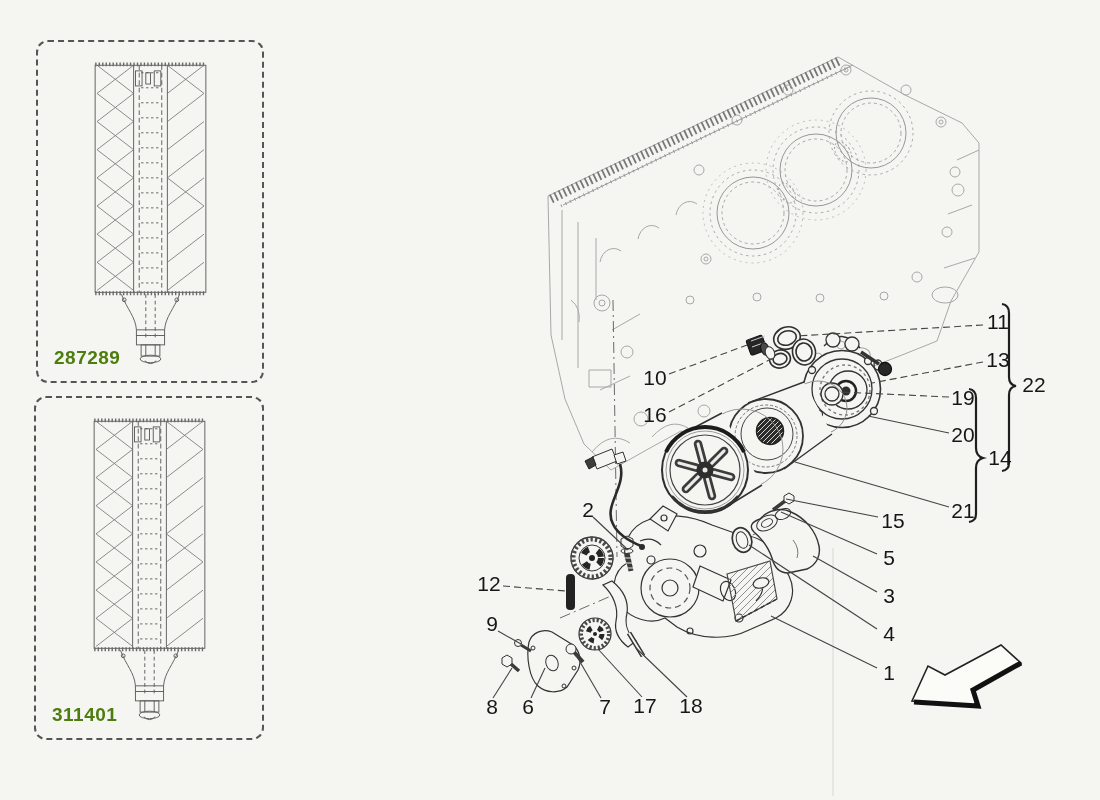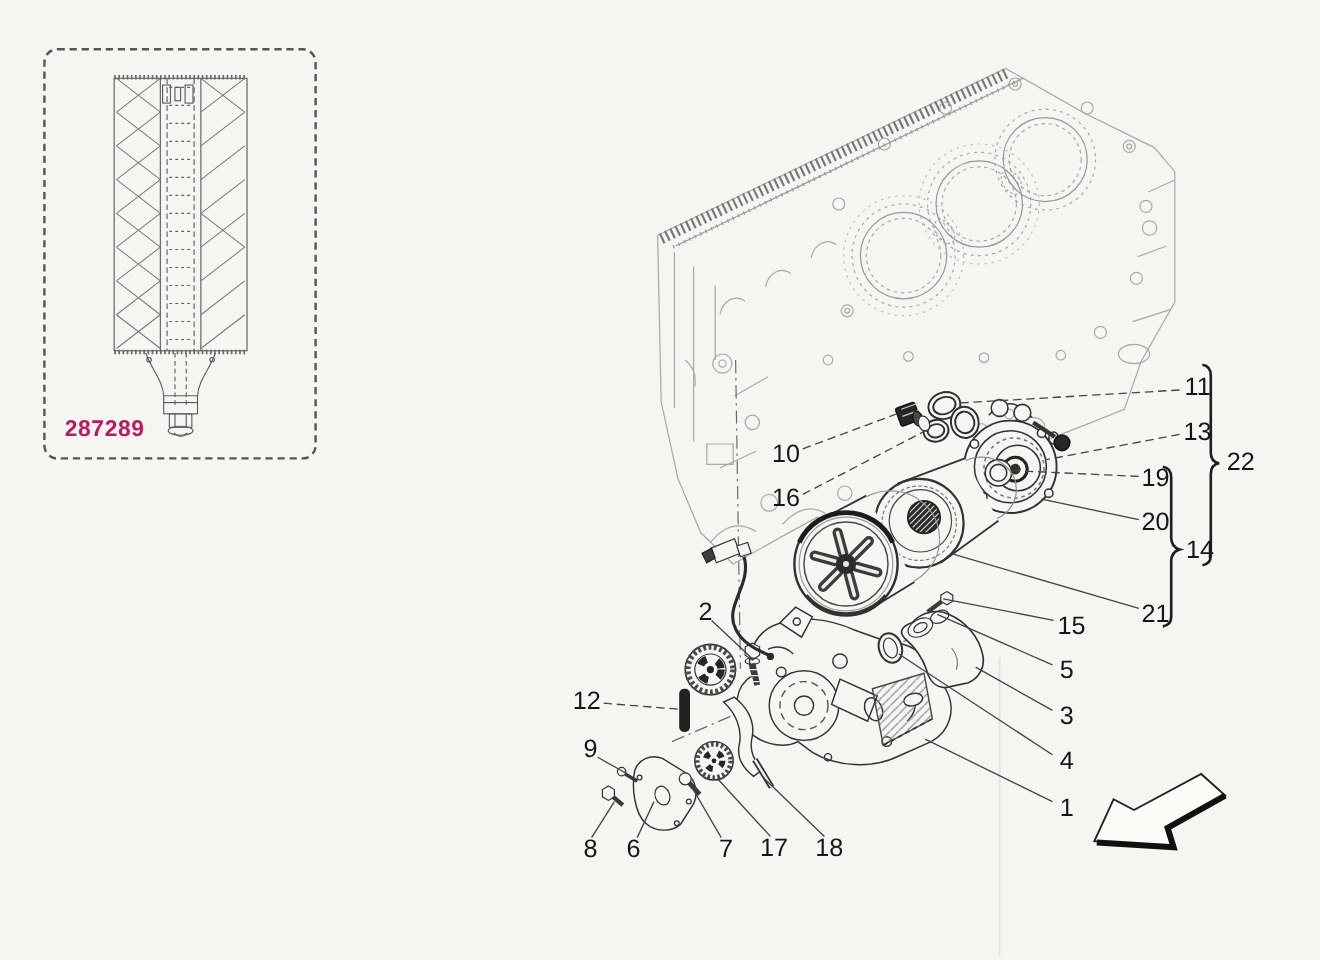--- a/index.html
+++ b/index.html
@@ -12,21 +12,21 @@
     position:absolute;
     border:2px dashed #555;
     border-radius:12px;
     box-sizing:border-box;
   }
   .inset-box .cartridge{
     position:absolute; top:12px; left:50%; margin-left:-70px;
   }
   .part-number{
     position:absolute; left:16px; bottom:12px;
-    font-size:19px; font-weight:700; color:#be185d; letter-spacing:0.5px;
+    font-size:19px; font-weight:700; color:#4d7c0f; letter-spacing:0.5px;
   }
   .main-art{position:absolute; left:0; top:0;}
   .callout{
     font-size:21px; fill:#161616;
     font-family:"Liberation Sans", sans-serif;
   }
 </style>
 </head>
 <body>
 
@@ -67,20 +67,26 @@
   </svg>
 
   <div class="inset-box" style="left:36px;top:40px;width:228px;height:343px">
     <svg class="cartridge" viewBox="0 0 150 340" width="141" height="319">
         <use href="#cartridge"></use>
       </svg>
     <div class="part-number">287289</div>
   </div>
 
 
+  <div class="inset-box" style="left:34px;top:396px;width:230px;height:344px">
+    <svg class="cartridge" viewBox="0 0 150 340" width="141" height="319">
+        <use href="#cartridge"></use>
+      </svg>
+    <div class="part-number">311401</div>
+  </div>
 
   <svg class="main-art" width="1100" height="800" viewBox="0 0 1100 800">
 
     <line x1="833" y1="548" x2="833" y2="796" stroke="#e0e0dd" stroke-width="1.5"></line>
 
     <g stroke="#a8a8a8" fill="none" stroke-width="1">
       <path d="M548,196 L838,57 L905,95 L962,123 L979,143 L979,252 L951,301 L937,341 L897,357 L856,373 L836,386 L786,395 L750,417 L716,441 L681,431 L650,448 L611,470 L584,444 L565,399 L551,335 Z"></path>
       <line x1="551" y1="199" x2="841" y2="60" stroke="#777" stroke-width="9" stroke-dasharray="1.8 3"></line>
       <line x1="561" y1="206" x2="851" y2="66" stroke="#999" stroke-width="3" stroke-dasharray="1 4"></line>
       <line x1="563" y1="205" x2="853" y2="65" stroke="#9a9a9a"></line>

